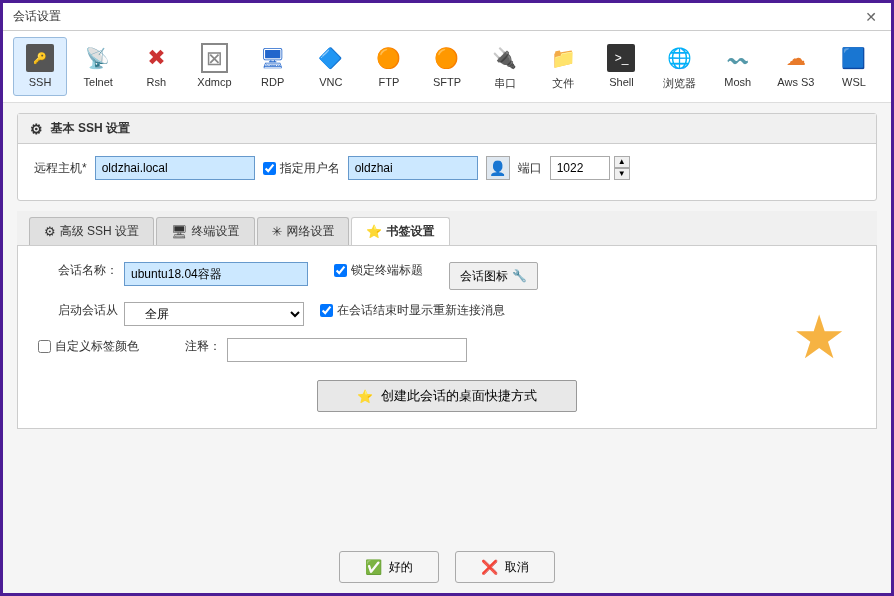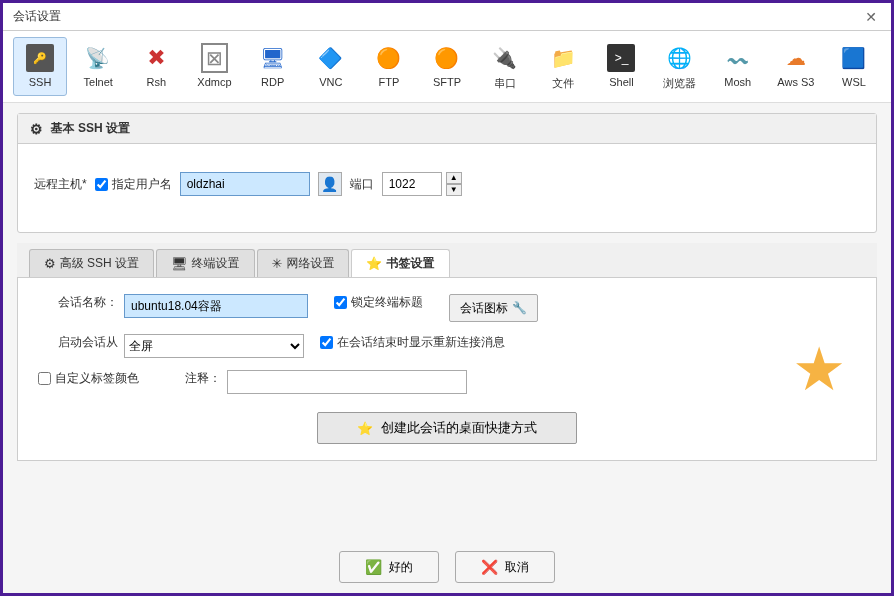--- a/index.html
+++ b/index.html
@@ -92,21 +92,21 @@
       align-items: center;
       gap: 8px;
       padding: 6px 12px;
       background: #f0f0f0;
       border-bottom: 1px solid #ccc;
       font-size: 12px;
       font-weight: bold;
       color: #333;
     }
     .panel-body {
-      padding: 28px 16px;
+      padding: 12px 16px;
     }
     .form-row {
       display: flex;
       align-items: center;
       gap: 8px;
       margin-bottom: 8px;
     }
     .form-label {
       color: #333;
       white-space: nowrap;
@@ -226,21 +226,21 @@
       width: 80px;
       text-align: right;
       white-space: nowrap;
     }
     .startup-select {
       border: 1px solid #aaa;
       height: 24px;
       font-size: 12px;
       font-family: inherit;
       background: #fff;
-      padding: 0 0;
+      padding: 0 16px;
       width: 180px;
     }
     .note-input {
       width: 240px;
     }
     .icon-btn {
       padding: 2px 10px;
       height: 28px;
       border: 1px solid #aaa;
       background: #f0f0f0;
@@ -396,20 +396,21 @@
   <div class="content">
 
     <div class="panel">
       <div class="panel-header">
         <span style="font-size:14px;">⚙</span>
         <span>基本 SSH 设置</span>
       </div>
       <div class="panel-body">
         <div class="form-row">
           <span class="form-label">远程主机*</span>
+          <input type="text" class="highlight" style="width: 160px;" value="oldzhai.local">
           <label class="checkbox-label">
             <input type="checkbox" checked="" style="">
             <span>指定用户名</span>
           </label>
           <input type="text" class="highlight" style="width: 130px;" value="oldzhai">
           <button class="user-icon-btn">👤</button>
           <span class="form-label">端口</span>
           <div class="port-container">
             <input type="text" class="port-input" value="1022" style="">
             <div class="spin-buttons">

